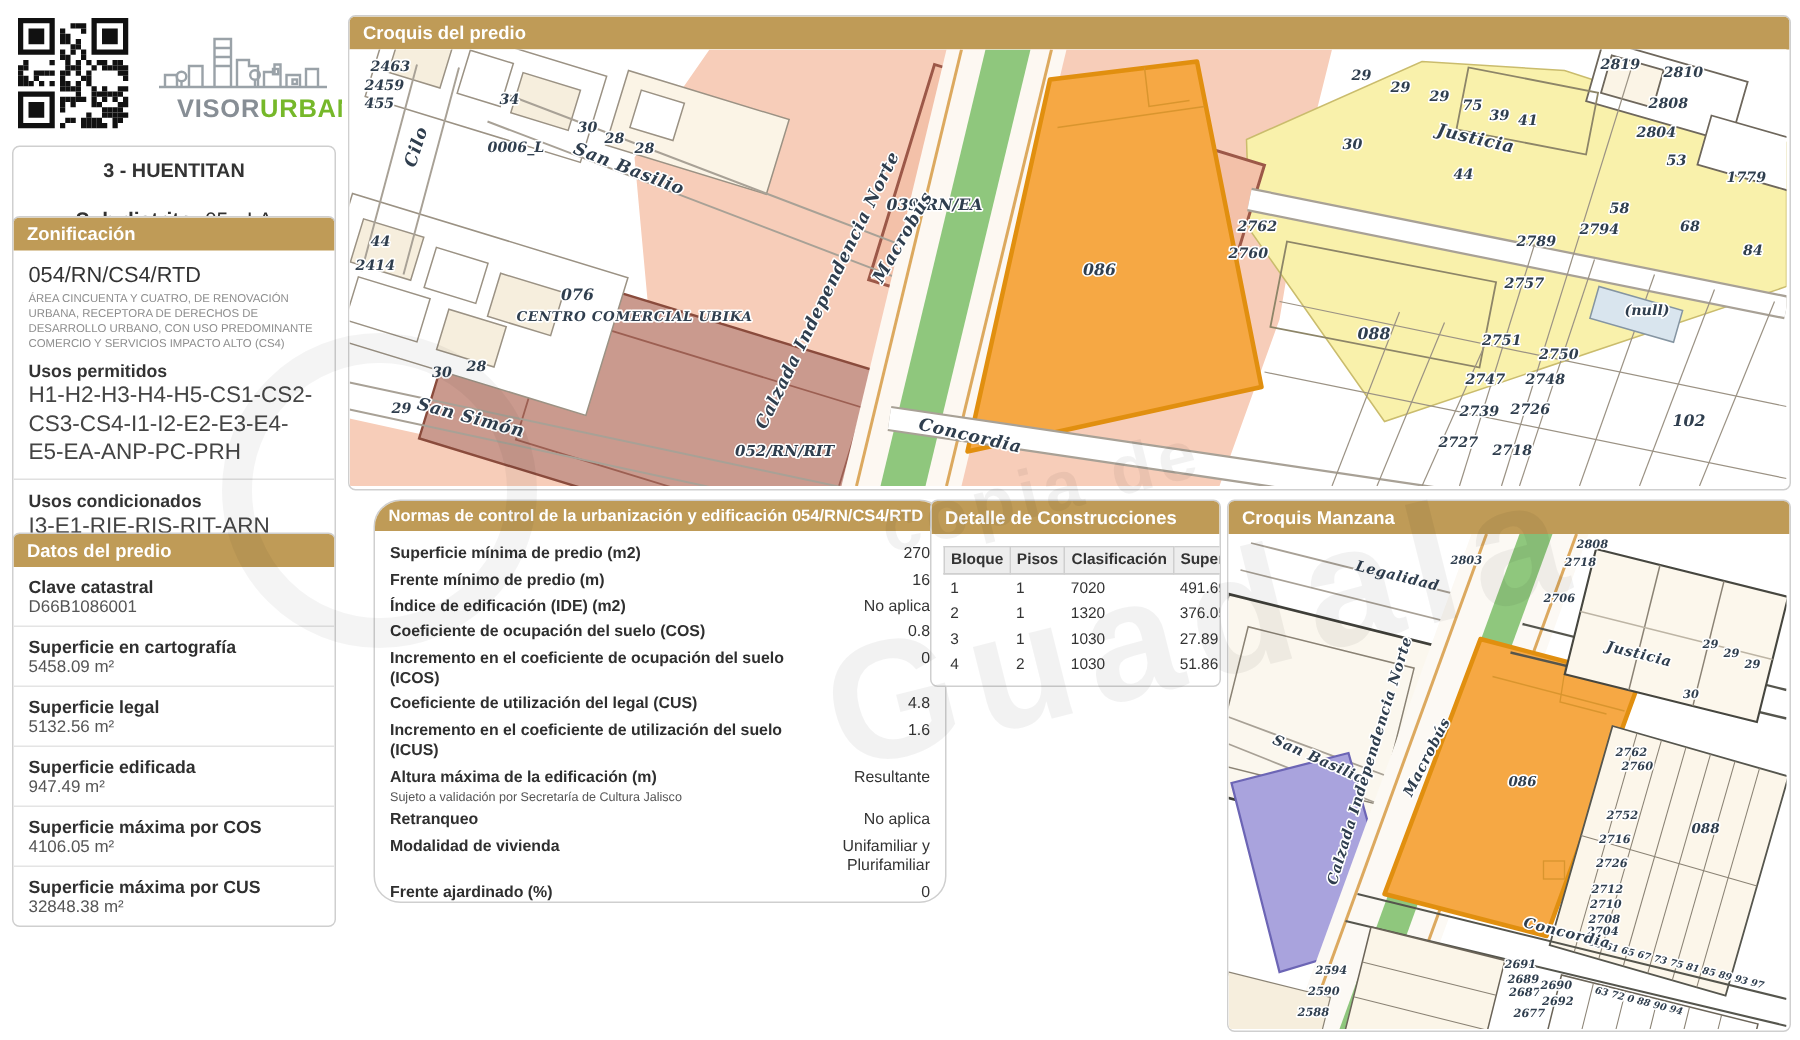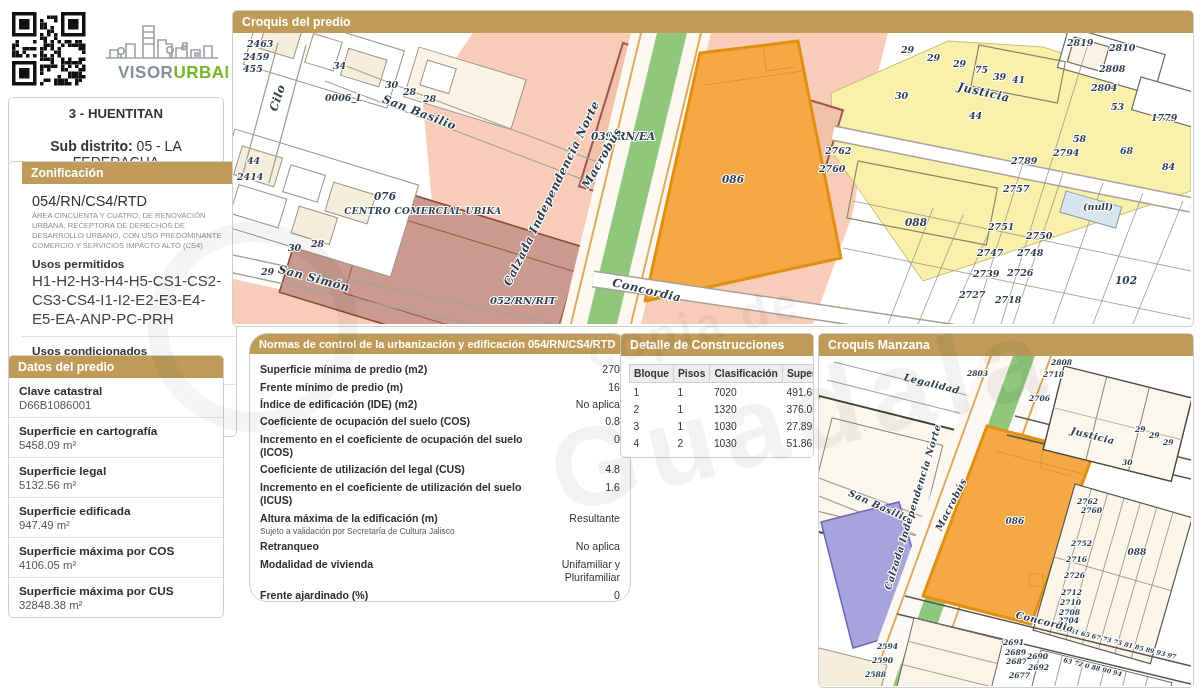--- a/index.html
+++ b/index.html
@@ -219,21 +219,21 @@
   </text>
 </svg>
 
 <div class="panel" style="left:8px;top:97px;width:214px;">
   <div class="s-body center">
     <div class="dist-name">3 - HUENTITAN</div>
     <div class="dist-sub"><b>Sub distrito:</b> <span>05 - LA FEDERACHA</span></div>
   </div>
 </div>
 
-<div class="panel" style="left:8px;top:161px;width:214px;padding-left:13px;">
+<div class="panel" style="left:8px;top:144px;width:214px;">
   <div class="gold-h">Zonificación</div>
   <div class="s-body">
     <div class="zon-code">054/RN/CS4/RTD</div>
     <div class="zon-desc">ÁREA CINCUENTA Y CUATRO, DE RENOVACIÓN URBANA, RECEPTORA DE DERECHOS DE DESARROLLO URBANO, CON USO PREDOMINANTE COMERCIO Y SERVICIOS IMPACTO ALTO (CS4)</div>
     <div class="sec-label">Usos permitidos</div>
     <div class="sec-value">H1-H2-H3-H4-H5-CS1-CS2-CS3-CS4-I1-I2-E2-E3-E4-E5-EA-ANP-PC-PRH</div>
     <div class="hr"></div>
     <div class="sec-label">Usos condicionados</div>
     <div class="sec-value">I3-E1-RIE-RIS-RIT-ARN</div>
     <div class="hr"></div>

